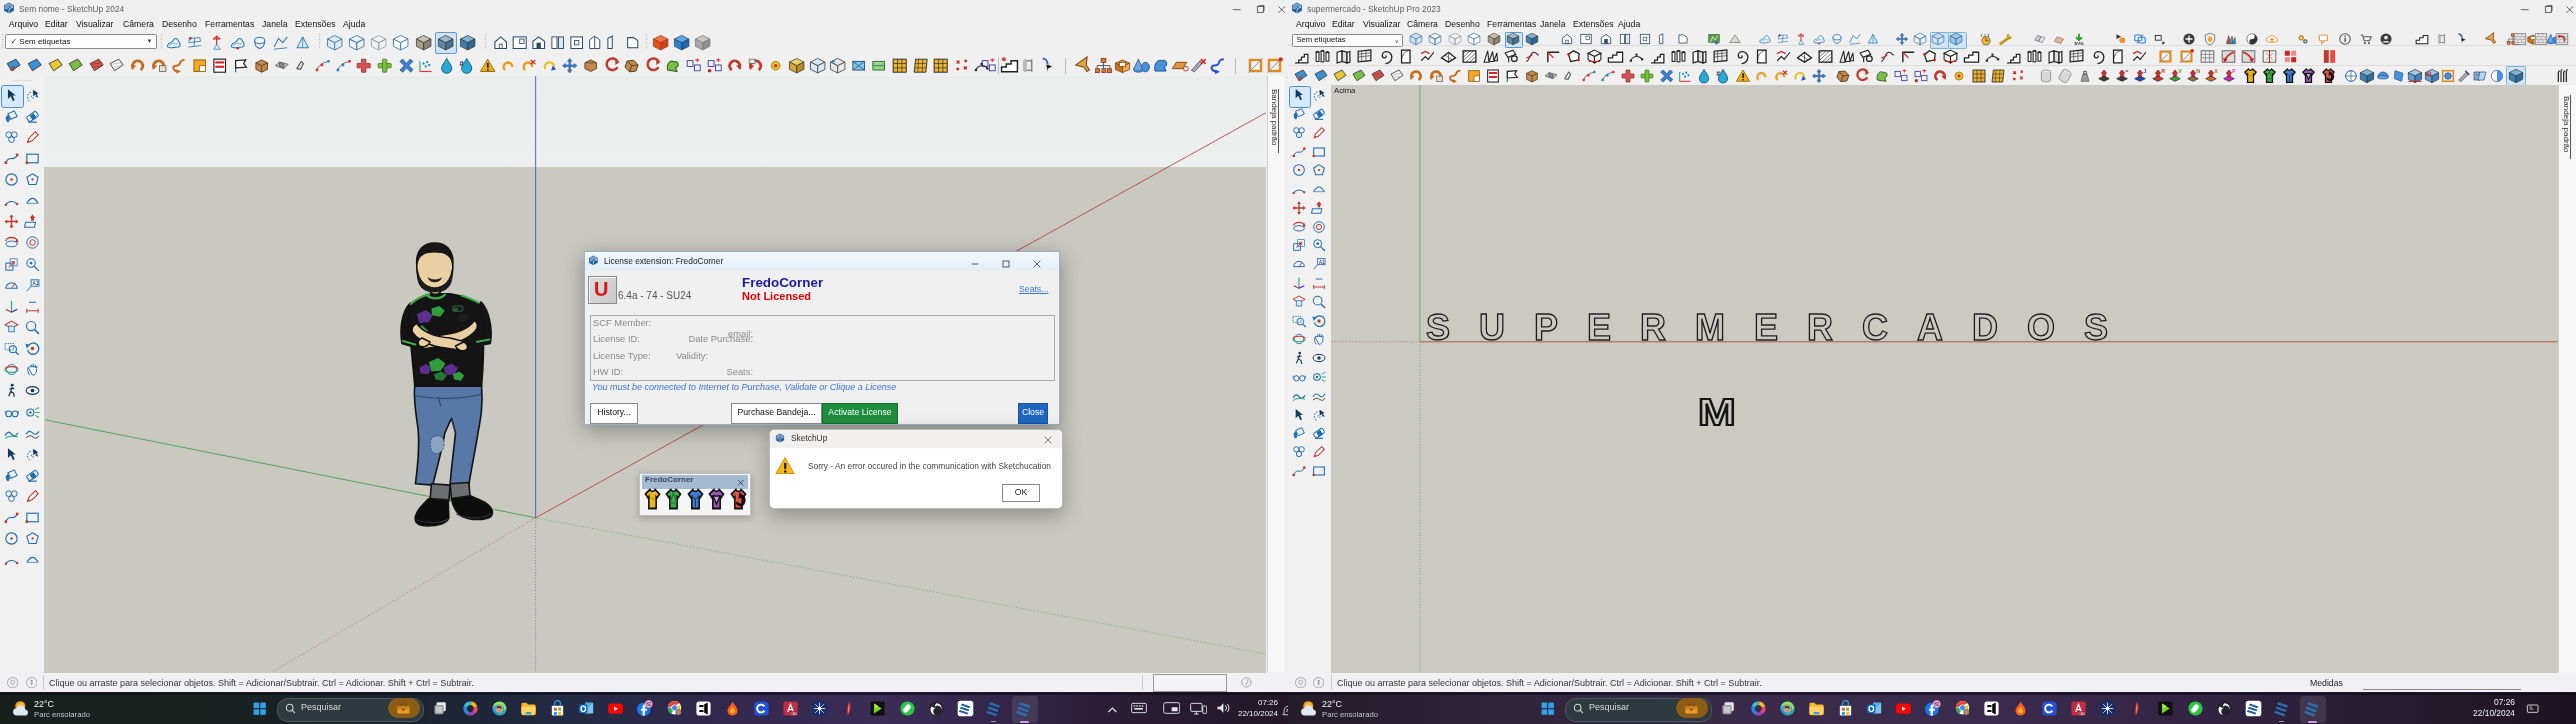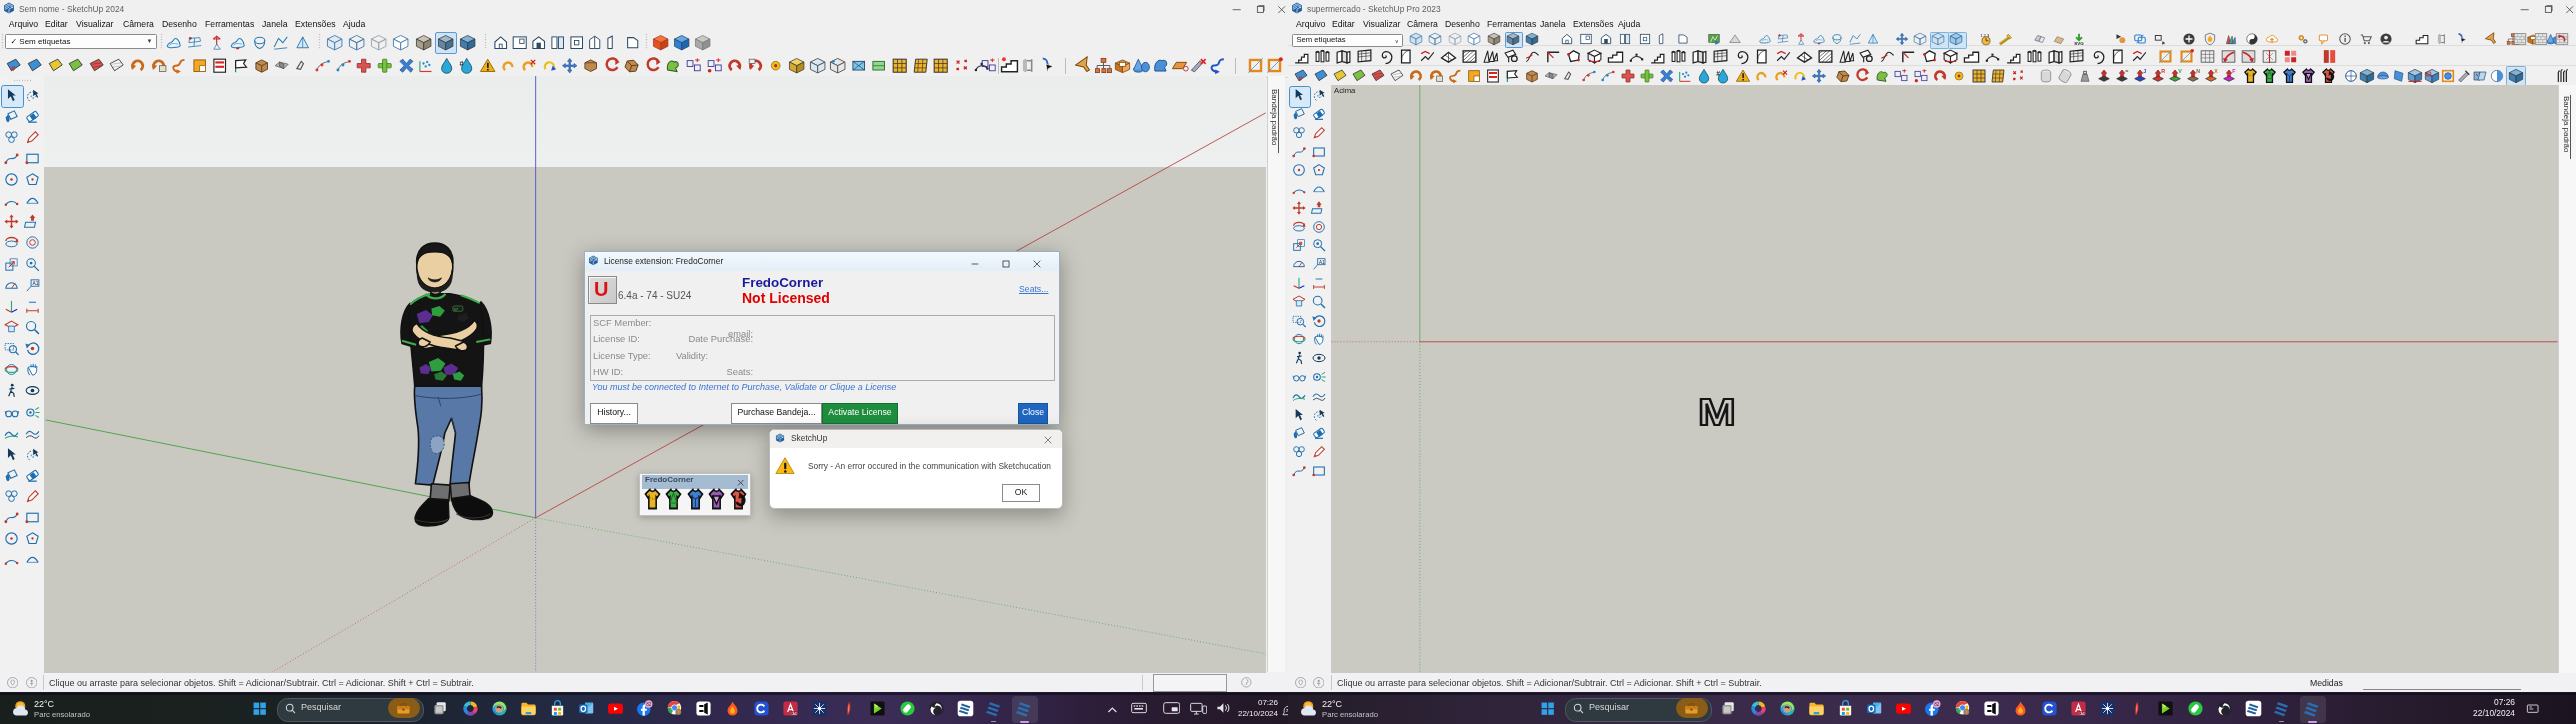--- a/index.html
+++ b/index.html
@@ -707,21 +707,21 @@
 <div class="abs" style="left:1002px;top:258px;width:8px;height:8px"><svg width="8" height="8" viewBox="0 0 12 12" style="">
         <rect x="1.5" y="1.5" width="9" height="9" fill="none" stroke="#333" stroke-width="1.2"></rect>
       </svg></div>
 <div class="abs" style="left:1033px;top:258px;width:8px;height:8px"><svg width="8" height="8" viewBox="0 0 12 12" style="">
         <path d="M1,1 L11,11 M11,1 L1,11" stroke="#333" stroke-width="1.2"></path>
       </svg></div>
 <div class="abs" style="left:588px;top:276px;width:27px;height:26px;background:linear-gradient(135deg,#dcdcdc,#c9c9c9);border:0.7px solid #8a8a8a;box-shadow:inset 0.7px 0.7px 0 #fff;"></div>
 <div class="abs" style="left:594px;top:278px;font-size:20px;color:#e01010;font-weight:bold;white-space:nowrap;">U</div>
 <div class="abs" style="left:618px;top:290px;font-size:10px;color:#555;font-weight:normal;white-space:nowrap;">6.4a - 74 - SU24</div>
 <div class="abs" style="left:742px;top:275px;font-size:13.4px;color:#1a1a99;font-weight:bold;white-space:nowrap;">FredoCorner</div>
-<div class="abs" style="left:742px;top:290px;font-size:14px;color:#e00000;font-weight:bold;white-space:nowrap;">Not Licensed</div>
+<div class="abs" style="left:742px;top:290px;font-size:11px;color:#e00000;font-weight:bold;white-space:nowrap;">Not Licensed</div>
 <div class="abs" style="left:1019px;top:284px;font-size:8.7px;color:#3a76d2;font-weight:normal;white-space:nowrap;"><span style="text-decoration:underline;">Seats...</span></div>
 <div class="abs" style="left:590px;top:315px;width:463px;height:64px;border:0.7px solid #adadad;"></div>
 <div class="abs" style="left:593px;top:317px;font-size:9.4px;color:#8a8a8a;font-weight:normal;white-space:nowrap;">SCF Member:</div>
 <div class="abs" style="left:631px;top:328px;width:122px;text-align:right;font-size:9.4px;color:#8a8a8a;">email:</div>
 <div class="abs" style="left:593px;top:333px;font-size:9.4px;color:#8a8a8a;font-weight:normal;white-space:nowrap;">License ID:</div>
 <div class="abs" style="left:631px;top:333px;width:122px;text-align:right;font-size:9.4px;color:#8a8a8a;">Date Purchase:</div>
 <div class="abs" style="left:593px;top:350px;font-size:9.4px;color:#8a8a8a;font-weight:normal;white-space:nowrap;">License Type:</div>
 <div class="abs" style="left:631px;top:350px;width:122px;text-align:center;font-size:9.4px;color:#8a8a8a;">Validity:</div>
 <div class="abs" style="left:593px;top:366px;font-size:9.4px;color:#8a8a8a;font-weight:normal;white-space:nowrap;">HW ID:</div>
 <div class="abs" style="left:631px;top:366px;width:122px;text-align:right;font-size:9.4px;color:#8a8a8a;">Seats:</div>
@@ -1990,20 +1990,21 @@
         <circle cx="4" cy="18" r="2" fill="#c0392b"></circle>
       </svg></div>
 <div class="abs" style="left:1331px;top:85px;width:1227px;height:588px;background:#cac9c2;"></div>
 <div class="abs" style="left:1334px;top:86px;font-size:7.7px;color:#222;font-weight:normal;white-space:nowrap;">Acima</div>
 <div class="abs" style="left:1331px;top:85px;width:1227px;height:588px"><svg width="1227" height="588" viewBox="0 0 1829 877" style="">
         <line x1="132" y1="0" x2="132" y2="383" stroke="#55a855" stroke-width="1.2"></line>
         <line x1="132" y1="383" x2="132" y2="877" stroke="#55a855" stroke-width="1.2" stroke-dasharray="1.5,3"></line>
         <line x1="132" y1="383" x2="1829" y2="383" stroke="#b94040" stroke-width="1.3"></line>
         <line x1="0" y1="383" x2="132" y2="383" stroke="#c06060" stroke-width="1.3" stroke-dasharray="1.5,3"></line>
       </svg></div>
+<div class="abs" style="left:1426px;top:307px;font-size:36px;font-weight:bold;letter-spacing:29px;color:transparent;-webkit-text-stroke:1.3px #1c1c1c;white-space:nowrap;">SUPERMERCADOS</div>
 <div class="abs" style="left:1698px;top:392px;font-size:36px;font-weight:bold;color:transparent;-webkit-text-stroke:2.1px #161616;transform:scale(1.26,1);transform-origin:0 0;">M</div>
 <div class="abs" style="left:1288px;top:673px;width:1288px;height:19px;background:#f1f1f4;"></div>
 <div class="abs" style="left:1295px;top:677px;width:11.4px;height:11.4px"><svg width="11.4" height="11.4" viewBox="0 0 17 17" style="">
         <circle cx="8.5" cy="8.5" r="7.8" fill="none" stroke="#999" stroke-width="1.2"></circle>
         <path d="M8.5,4.5 a2.8,2.8 0 0 1 2.8,2.8 c0,2 -2.8,5 -2.8,5 c0,0 -2.8,-3 -2.8,-5 a2.8,2.8 0 0 1 2.8,-2.8 Z" fill="none" stroke="#999" stroke-width="1.1"></path>
       </svg></div>
 <div class="abs" style="left:1313px;top:677px;width:11.4px;height:11.4px"><svg width="11.4" height="11.4" viewBox="0 0 17 17" style="">
         <circle cx="8.5" cy="8.5" r="7.8" fill="none" stroke="#999" stroke-width="1.2"></circle>
         <circle cx="8.5" cy="5.8" r="1.6" fill="#999"></circle>
         <path d="M8.5,8 L8.5,13 M6,9.5 h5" stroke="#999" stroke-width="1.2"></path>

